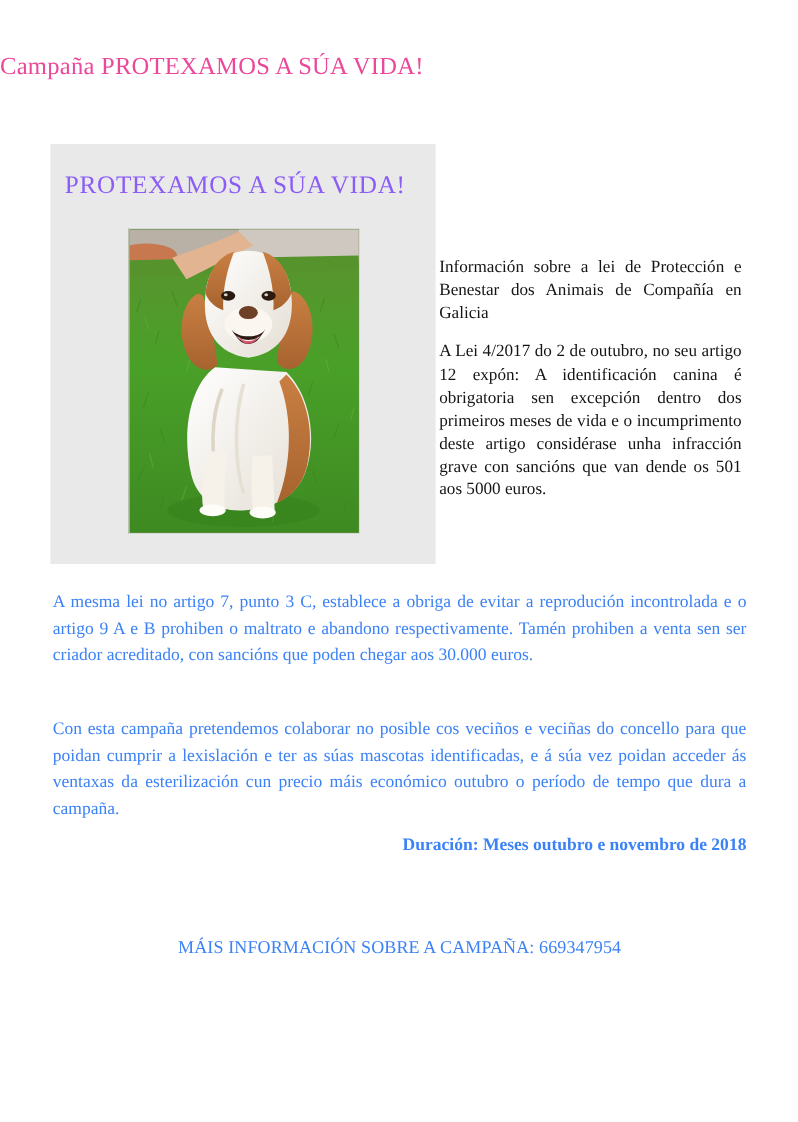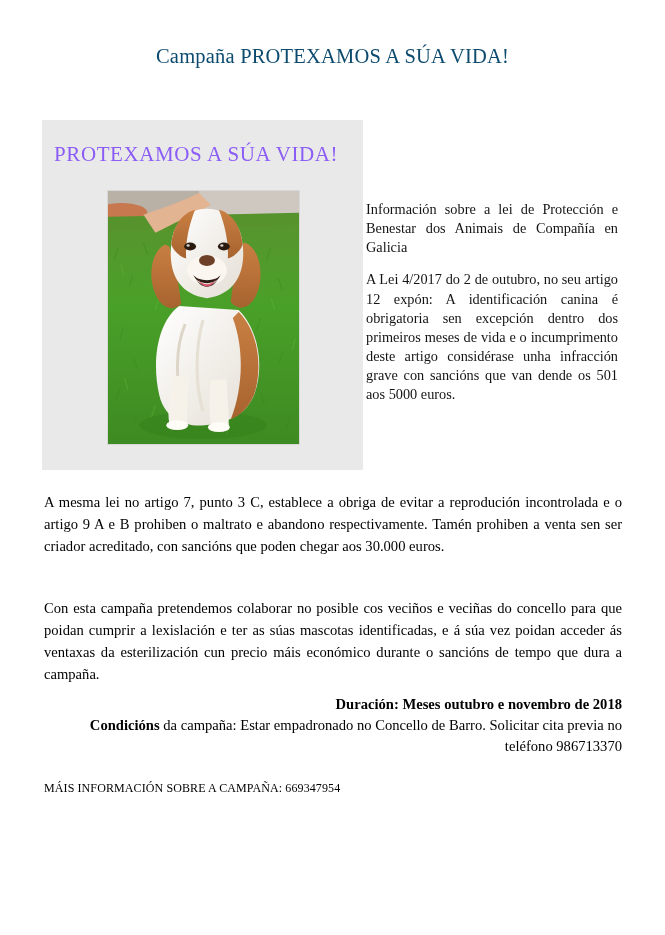--- a/index.html
+++ b/index.html
@@ -21,24 +21,23 @@
     inset: 0;
     background: #fff;
   }
 
   
   .doc-title {
     position: absolute;
     left: 0;
     top: 45px;
     width: 665px;
-    text-align: center;
     font-size: 20.5px;
     letter-spacing: .2px;
-    color: #0c4a6e;
+    color: #ec4899;
     white-space: nowrap;
   }
 
   
   .gray-panel {
     position: absolute;
     left: 42px;
     top: 120px;
     width: 321px;
     height: 350px;
@@ -65,46 +64,46 @@
     background: #4a7c22;
     border: 1px solid #d8d8d8;
     box-sizing: border-box;
   }
   .photo svg { display: block; width: 100%; height: 100%; }
 
   
   .side-col {
     position: absolute;
     left: 366px;
-    top: 200px;
+    top: 214px;
     width: 252px;
     font-size: 14.3px;
     line-height: 1.34;
     text-align: justify;
     text-justify: inter-word;
     color: #141414;
   }
   .side-col p { margin: 0 0 13px 0; }
   .side-col p:last-child { margin-bottom: 4px; }
 
   
   .body-block {
     position: absolute;
     left: 44px;
     width: 578px;
     font-size: 14.6px;
     line-height: 1.5;
     text-align: justify;
     text-justify: inter-word;
-    color: #000000;
+    color: #3b82f6;
   }
   #para-lei  { top: 492px; }
   #para-camp { top: 598px; }
   #details   { top: 694px; text-align: right; line-height: 1.45; }
-  #mais-info { top: 779px; text-align: left; font-size: 12px; letter-spacing: .1px; }
+  #mais-info { top: 779px; text-align: center; font-size: 15px; letter-spacing: .1px; }
 
   .bold { font-weight: bold; }
 
   
   .footer {
     position: absolute;
     left: 0;
     top: 836px;
     width: 665px;
     height: 99px;
@@ -188,29 +187,26 @@
       <path d="M91 88 C94 99 106 99 109 88 C106 96 94 96 91 88 Z" fill="#d8566b"></path>
     </svg>
   </div>
 
   <div class="side-col">
     <p>Información sobre a lei de Protección e Benestar dos Animais de Compañía en Galicia</p>
     <p>A Lei 4/2017 do 2 de outubro, no seu artigo 12 expón: A identificación canina  é obrigatoria sen excepción dentro dos primeiros meses de vida e o  incumprimento deste artigo considérase unha infracción grave con sancións que van dende os  501 aos  5000 euros.</p>
   </div>
 
   <div class="body-block" id="para-lei">A mesma lei no artigo 7, punto 3 C, establece a obriga de evitar a reprodución incontrolada e o artigo 9 A e B  prohiben o maltrato e abandono respectivamente. Tamén prohiben a venta sen ser criador acreditado, con sancións que poden chegar aos 30.000 euros.</div>
-  <div class="body-block" id="para-camp">Con esta campaña  pretendemos  colaborar no posible cos  veciños e veciñas  do concello para que poidan cumprir a lexislación e ter as súas mascotas identificadas, e á súa vez poidan acceder ás ventaxas da esterilización cun precio máis económico durante o sancións de tempo que dura a campaña.</div>
+  <div class="body-block" id="para-camp">Con esta campaña  pretendemos  colaborar no posible cos  veciños e veciñas  do concello para que poidan cumprir a lexislación e ter as súas mascotas identificadas, e á súa vez poidan acceder ás ventaxas da esterilización cun precio máis económico outubro o período de tempo que dura a campaña.</div>
 
   <div class="body-block" id="details">
     <div>
       <span class="bold">Duración:</span><span class="bold"> Meses outubro e novembro de 2018</span>
     </div>
-    <div>
-      <span class="bold">Condicións</span><span> da campaña: Estar empadronado no Concello de Barro. Solicitar cita previa  no teléfono 986713370</span>
-    </div>
   </div>
 
   <div class="body-block" id="mais-info">MÁIS INFORMACIÓN SOBRE A CAMPAÑA: 669347954</div>
 
   <div class="footer">
 
     
     
 
     

